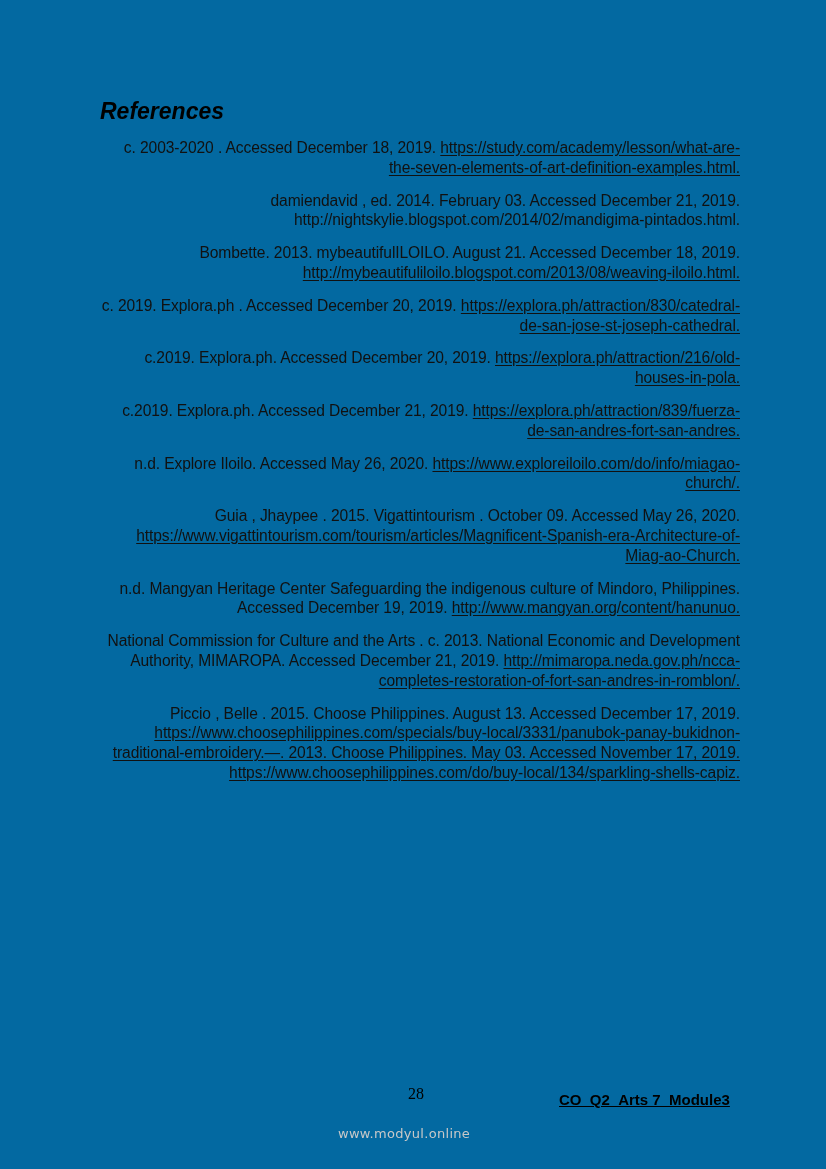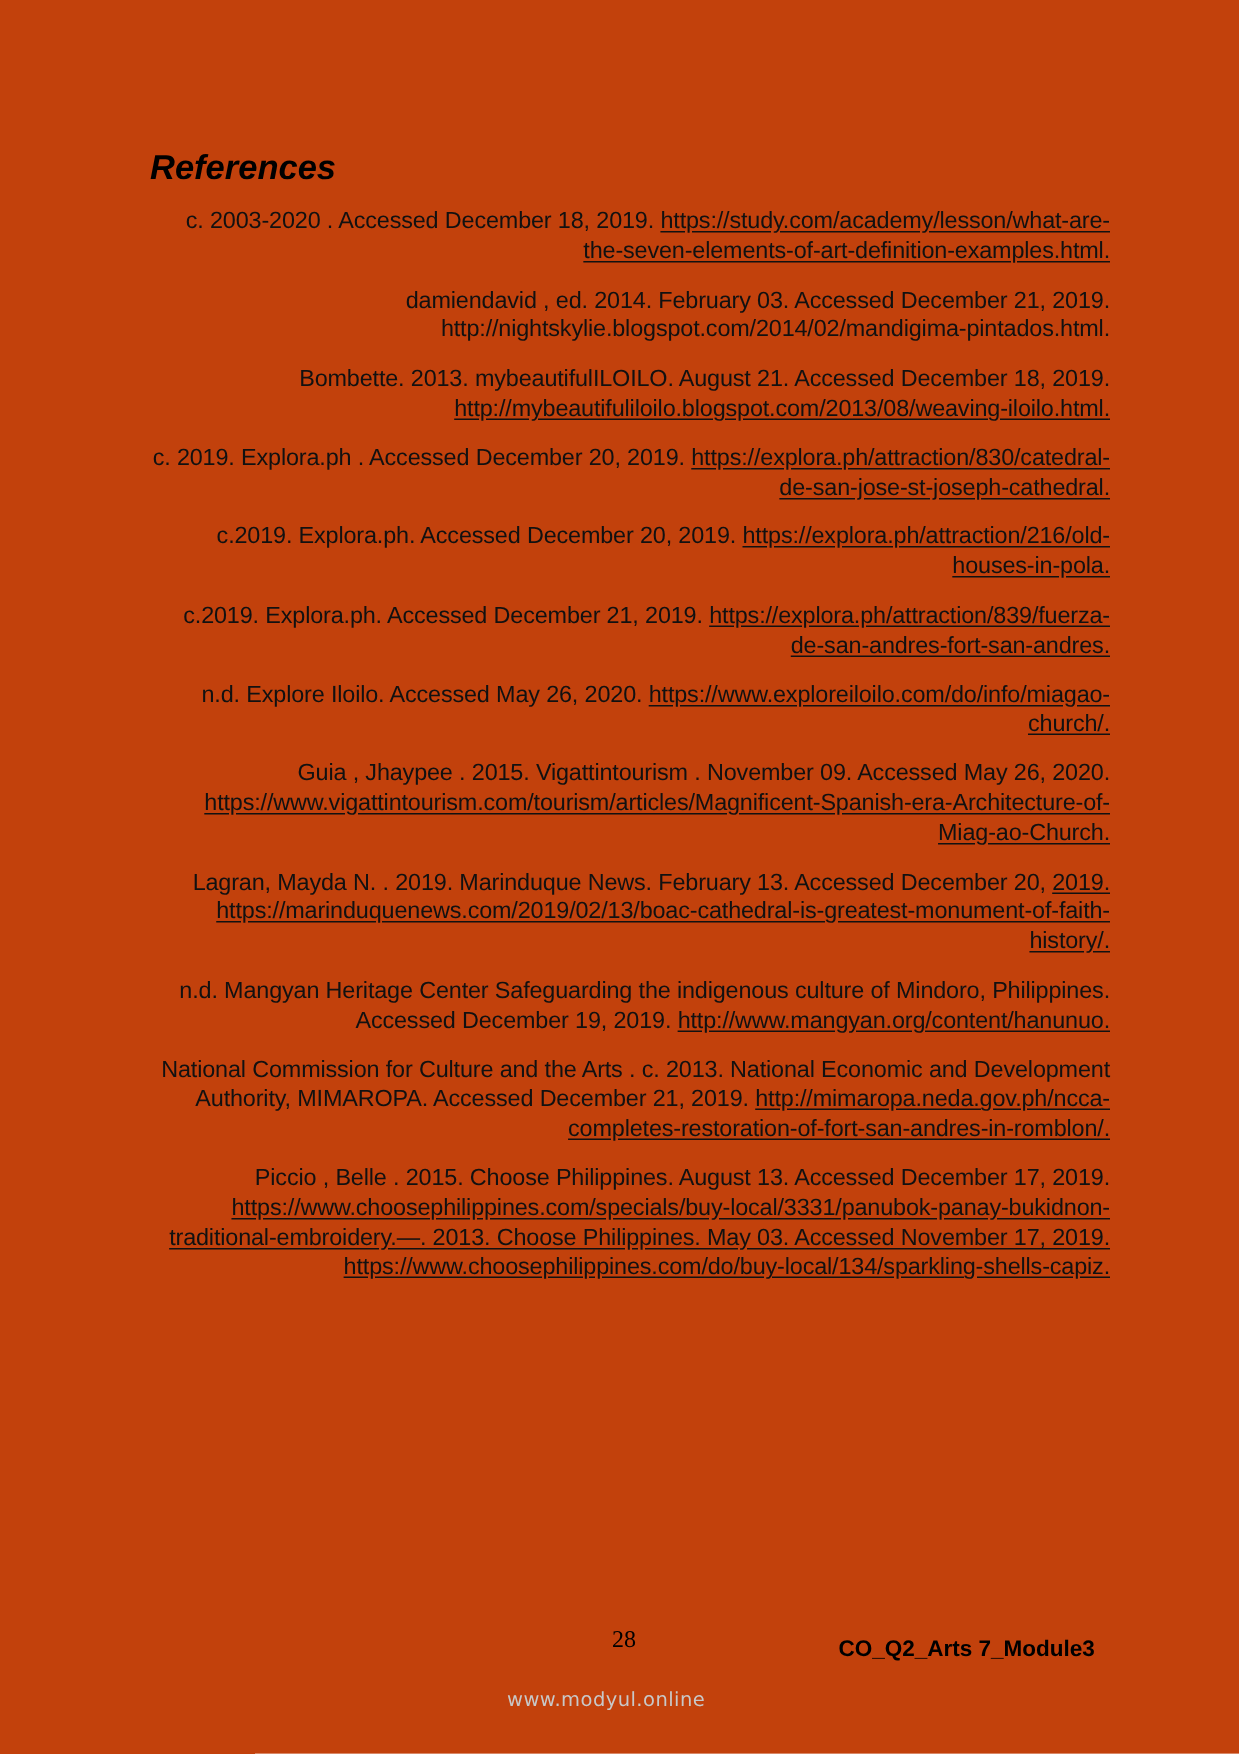--- a/index.html
+++ b/index.html
@@ -1,57 +1,56 @@
 <!DOCTYPE html>
 <html><head>
 <meta charset="utf-8">
 <style>
   html, body { margin: 0; padding: 0; background: #ffffff; }
   body { width: 826px; height: 1169px; position: relative; overflow: hidden; }
-  .page { position: absolute; left: 0; top: 0; width: 826px; height: 1169px; background: #c2410c; }
+  .page { position: absolute; left: 0; top: 0; width: 826px; height: 1169px; background: #0369a1; }
   .title {
     position: absolute; left: 100px; top: 98px;
     font-family: "Liberation Sans", sans-serif; font-weight: bold; font-style: italic;
     font-size: 23px; color: #000; margin: 0;
   }
   .refs { position: absolute; left: 100px; top: 138px; width: 640px; }
   .ref {
     font-family: "Liberation Sans", sans-serif; font-size: 15.6px; line-height: 19.8px;
     color: #111; margin: 0 0 13px 0; letter-spacing: -0.1px; text-align: right;
   }
   .ref a { color: #111; text-decoration: underline; text-underline-offset: 2px; }
   .page-number {
     position: absolute; left: 408px; top: 1085px;
     font-family: "Liberation Serif", serif; font-size: 16px; color: #000;
   }
   .module-code {
     position: absolute; left: 559px; top: 1091px;
-    font-family: "Liberation Sans", sans-serif; font-weight: bold; font-size: 15px; color: #000;
+    font-family: "Liberation Sans", sans-serif; font-weight: bold; font-size: 15px; color: #000; text-decoration: underline;
   }
   .watermark {
     position: absolute; left: 338px; top: 1126px;
     font-family: "DejaVu Sans", sans-serif; font-size: 13px; color: #c8c8c8; letter-spacing: 0.3px;
   }
 </style>
 </head>
 <body>
 
 <div class="page">
   <h1 class="title">References</h1>
 
   <div class="refs">
     <p class="ref"><span>c. 2003-2020 . Accessed December 18, 2019. </span><a>https://study.com/academy/lesson/what-are-the-seven-elements-of-art-definition-examples.html.</a></p>
     <p class="ref"><span>damiendavid , ed. 2014. February 03. Accessed December 21, 2019. http://nightskylie.blogspot.com/2014/02/mandigima-pintados.html.</span></p>
     <p class="ref"><span>Bombette. 2013. mybeautifulILOILO. August 21. Accessed December 18, 2019. </span><a>http://mybeautifuliloilo.blogspot.com/2013/08/weaving-iloilo.html.</a></p>
     <p class="ref"><span>c. 2019. Explora.ph . Accessed December 20, 2019. </span><a>https://explora.ph/attraction/830/catedral-de-san-jose-st-joseph-cathedral.</a></p>
     <p class="ref"><span>c.2019. Explora.ph. Accessed December 20, 2019. </span><a>https://explora.ph/attraction/216/old-houses-in-pola.</a></p>
     <p class="ref"><span>c.2019. Explora.ph. Accessed December 21, 2019. </span><a>https://explora.ph/attraction/839/fuerza-de-san-andres-fort-san-andres.</a></p>
     <p class="ref"><span>n.d. Explore Iloilo. Accessed May 26, 2020. </span><a>https://www.exploreiloilo.com/do/info/miagao-church/.</a></p>
-    <p class="ref"><span>Guia , Jhaypee . 2015. Vigattintourism . November 09. Accessed May 26, 2020. </span><a>https://www.vigattintourism.com/tourism/articles/Magnificent-Spanish-era-Architecture-of-Miag-ao-Church.</a></p>
-    <p class="ref"><span>Lagran, Mayda N. . 2019. Marinduque News. February 13. Accessed December 20, </span><a>2019. https://marinduquenews.com/2019/02/13/boac-cathedral-is-greatest-monument-of-faith-history/.</a></p>
+    <p class="ref"><span>Guia , Jhaypee . 2015. Vigattintourism . October 09. Accessed May 26, 2020. </span><a>https://www.vigattintourism.com/tourism/articles/Magnificent-Spanish-era-Architecture-of-Miag-ao-Church.</a></p>
     <p class="ref"><span>n.d. Mangyan Heritage Center Safeguarding the indigenous culture of Mindoro, Philippines. Accessed December 19, 2019. </span><a>http://www.mangyan.org/content/hanunuo.</a></p>
     <p class="ref"><span>National Commission for Culture and the Arts . c. 2013. National Economic and Development Authority, MIMAROPA. Accessed December 21, 2019. </span><a>http://mimaropa.neda.gov.ph/ncca-completes-restoration-of-fort-san-andres-in-romblon/.</a></p>
     <p class="ref"><span>Piccio , Belle . 2015. Choose Philippines. August 13. Accessed December 17, 2019. </span><a>https://www.choosephilippines.com/specials/buy-local/3331/panubok-panay-bukidnon-traditional-embroidery.—. 2013. Choose Philippines. May 03. Accessed November 17, 2019. https://www.choosephilippines.com/do/buy-local/134/sparkling-shells-capiz.</a></p>
   </div>
 
   <div class="page-number">28</div>
   <div class="module-code">CO_Q2_Arts 7_Module3</div>
   <div class="watermark">www.modyul.online</div>
 </div>
 

